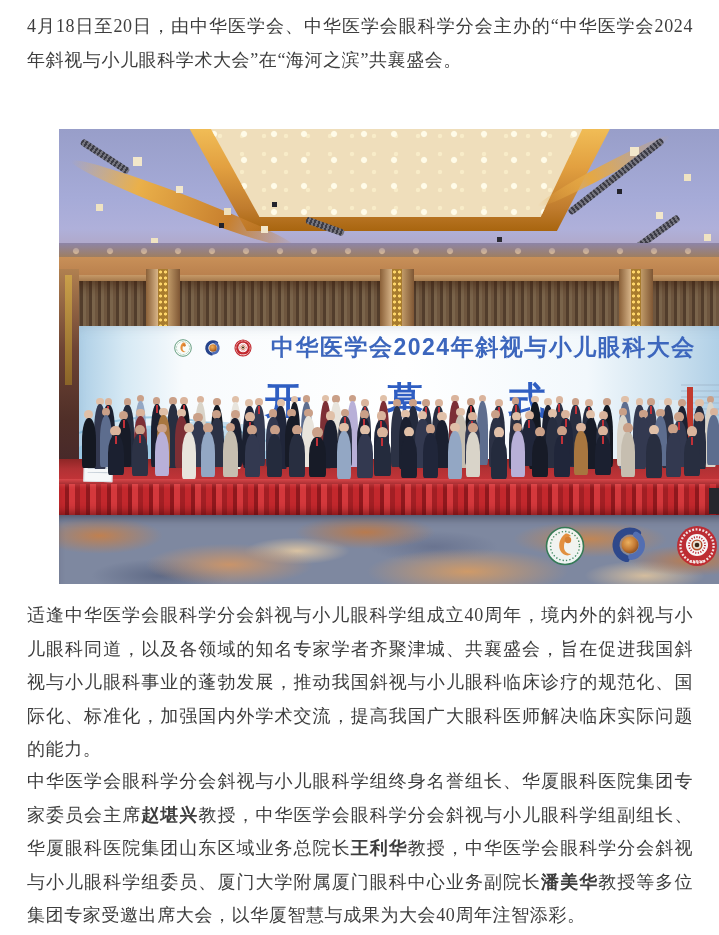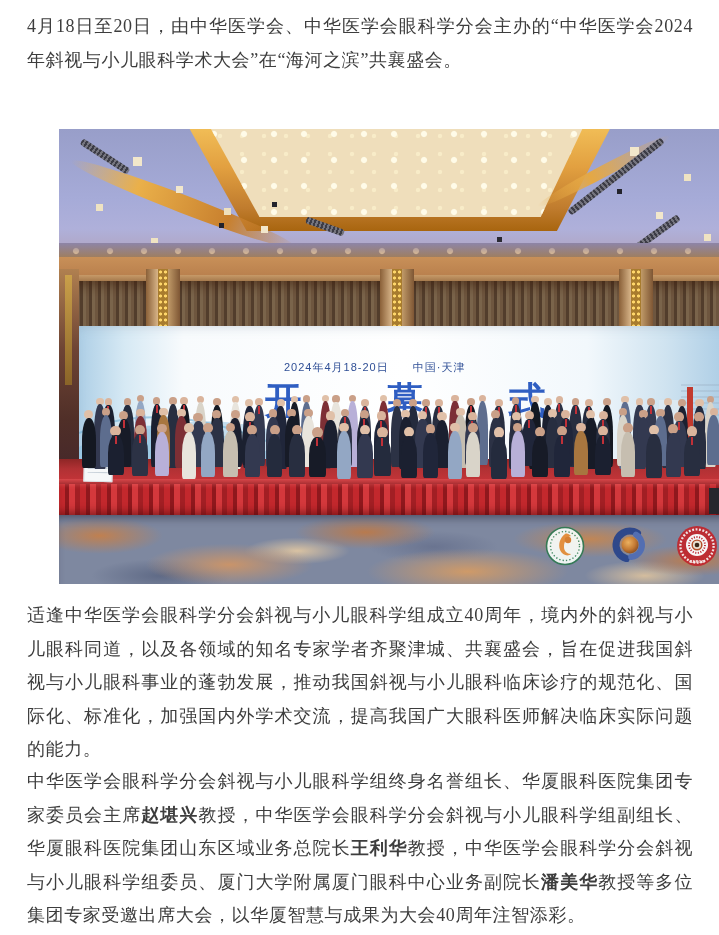--- a/index.html
+++ b/index.html
@@ -207,23 +207,31 @@
   <div class="backdrop">
     <svg class="waves" width="220" height="90" viewBox="0 0 220 90">
       <path d="M0,88 C60,40 140,32 220,62 L220,90 L0,90 Z" fill="#bcd9ec" opacity="0.9"></path>
       <path d="M0,70 C50,38 120,42 200,80 L200,90 L0,90 Z" fill="#8fc2e0" opacity="0.7"></path>
       <path d="M0,56 C55,30 130,36 210,74" fill="none" stroke="#6fb0d6" stroke-width="2" opacity="0.6"></path>
     </svg>
     <div class="bld2"></div>
     <div class="bld">
       <div class="strip"></div>
     </div>
-    <div class="bsub">
-      <span>2024年4月18-20日</span>
-      <span>中国·天津</span>
+    <div class="bhead">
+      <svg class="mini" width="18" height="18">
+          <use href="#sym-cma"></use>
+        </svg>
+      <svg class="mini" width="24" height="18">
+          <use href="#sym-eye"></use>
+        </svg>
+      <svg class="mini" width="18" height="18">
+          <use href="#sym-capos"></use>
+        </svg>
+      <span class="btitle">中华医学会2024年斜视与小儿眼科大会</span>
     </div>
     <div class="bhl">开幕式</div>
   </div>
 
   <div class="rollup">
     <div class="rt"></div>
     <div class="rl"></div>
   </div>
 
   <div class="floor"></div>

